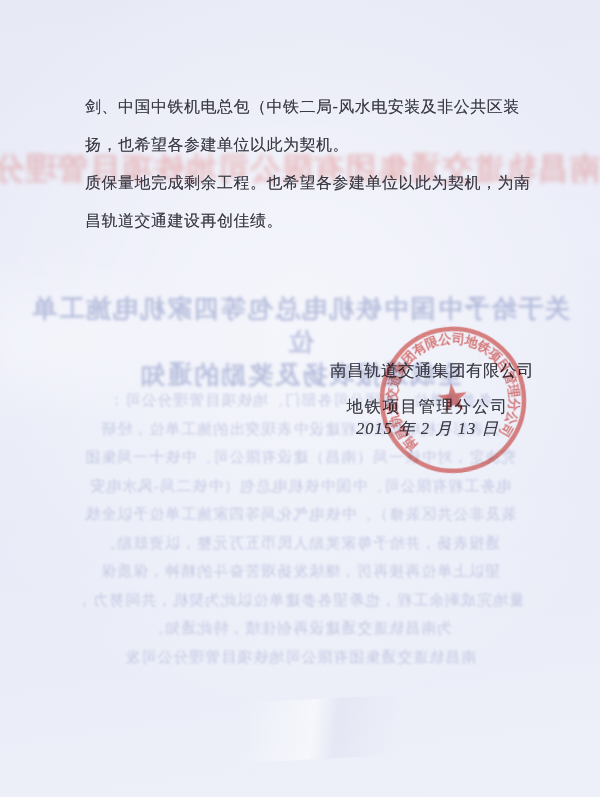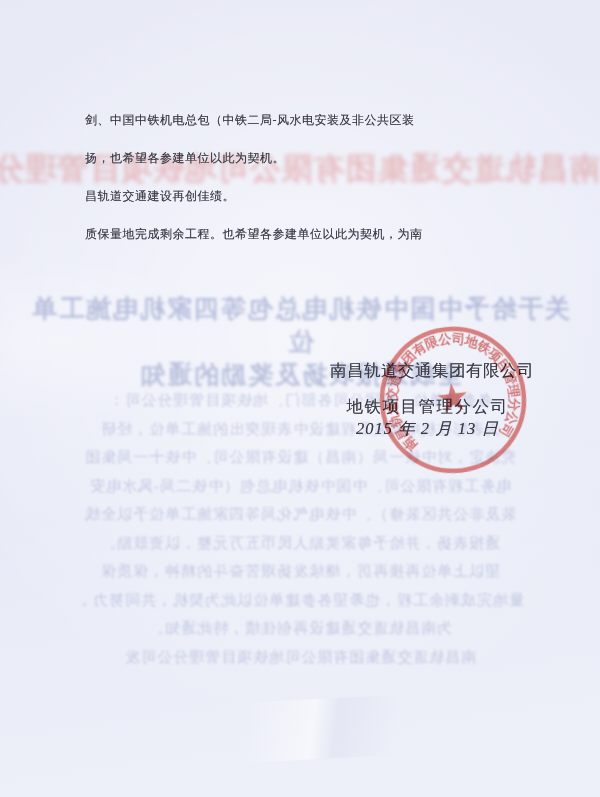--- a/index.html
+++ b/index.html
@@ -36,22 +36,22 @@
   }
   .bleed-body{
     left:35px;top:386px;width:530px;text-align:center;
     font-size:15px;line-height:28.5px;letter-spacing:1px;white-space:nowrap;
     color:rgba(134,146,196,.40);filter:blur(1.1px);
   }
   .bleed-body div{overflow:hidden;}
 
   
   .bodytext{
-    position:absolute;left:85px;top:101px;width:437px;
-    font-size:12px;line-height:38px;letter-spacing:.5px;
+    position:absolute;left:85px;top:88px;width:437px;
+    font-size:16px;line-height:38px;letter-spacing:.5px;
     color:#3a3a44;white-space:nowrap;
     text-shadow:0 0 .6px rgba(58,58,68,.55);
   }
   .bodytext .indent{text-indent:2em;}
 
   .signature{
     position:absolute;left:330px;top:360px;width:195px;
     font-size:16.5px;color:#3a3a44;text-align:center;
     text-shadow:0 0 .6px rgba(58,58,68,.55);
   }
@@ -89,22 +89,22 @@
     <div>通报表扬，并给予每家奖励人民币五万元整，以资鼓励。</div>
     <div>望以上单位再接再厉，继续发扬艰苦奋斗的精神，保质保</div>
     <div>量地完成剩余工程，也希望各参建单位以此为契机，共同努力，</div>
     <div>为南昌轨道交通建设再创佳绩，特此通知。</div>
     <div>南昌轨道交通集团有限公司地铁项目管理分公司发</div>
   </div>
 
   <div class="bodytext">
     <div>剑、中国中铁机电总包（中铁二局-风水电安装及非公共区装</div>
     <div>扬，也希望各参建单位以此为契机。</div>
+    <div>质保量地完成剩余工程。也希望各参建单位以此为契机，为南</div>
     <div>昌轨道交通建设再创佳绩。</div>
-    <div>质保量地完成剩余工程。也希望各参建单位以此为契机，为南</div>
   </div>
 
   <div class="signature">
     <div class="sig-company">南昌轨道交通集团有限公司</div>
     <div class="sig-branch">地铁项目管理分公司</div>
     <div class="sig-date">2015 年 2 月 13 日</div>
   </div>
 
   <svg class="seal" viewBox="0 0 150 150">
     <circle cx="75" cy="75" r="70" fill="none" stroke="#d8514b" stroke-width="4.5" stroke-opacity=".85"></circle>

